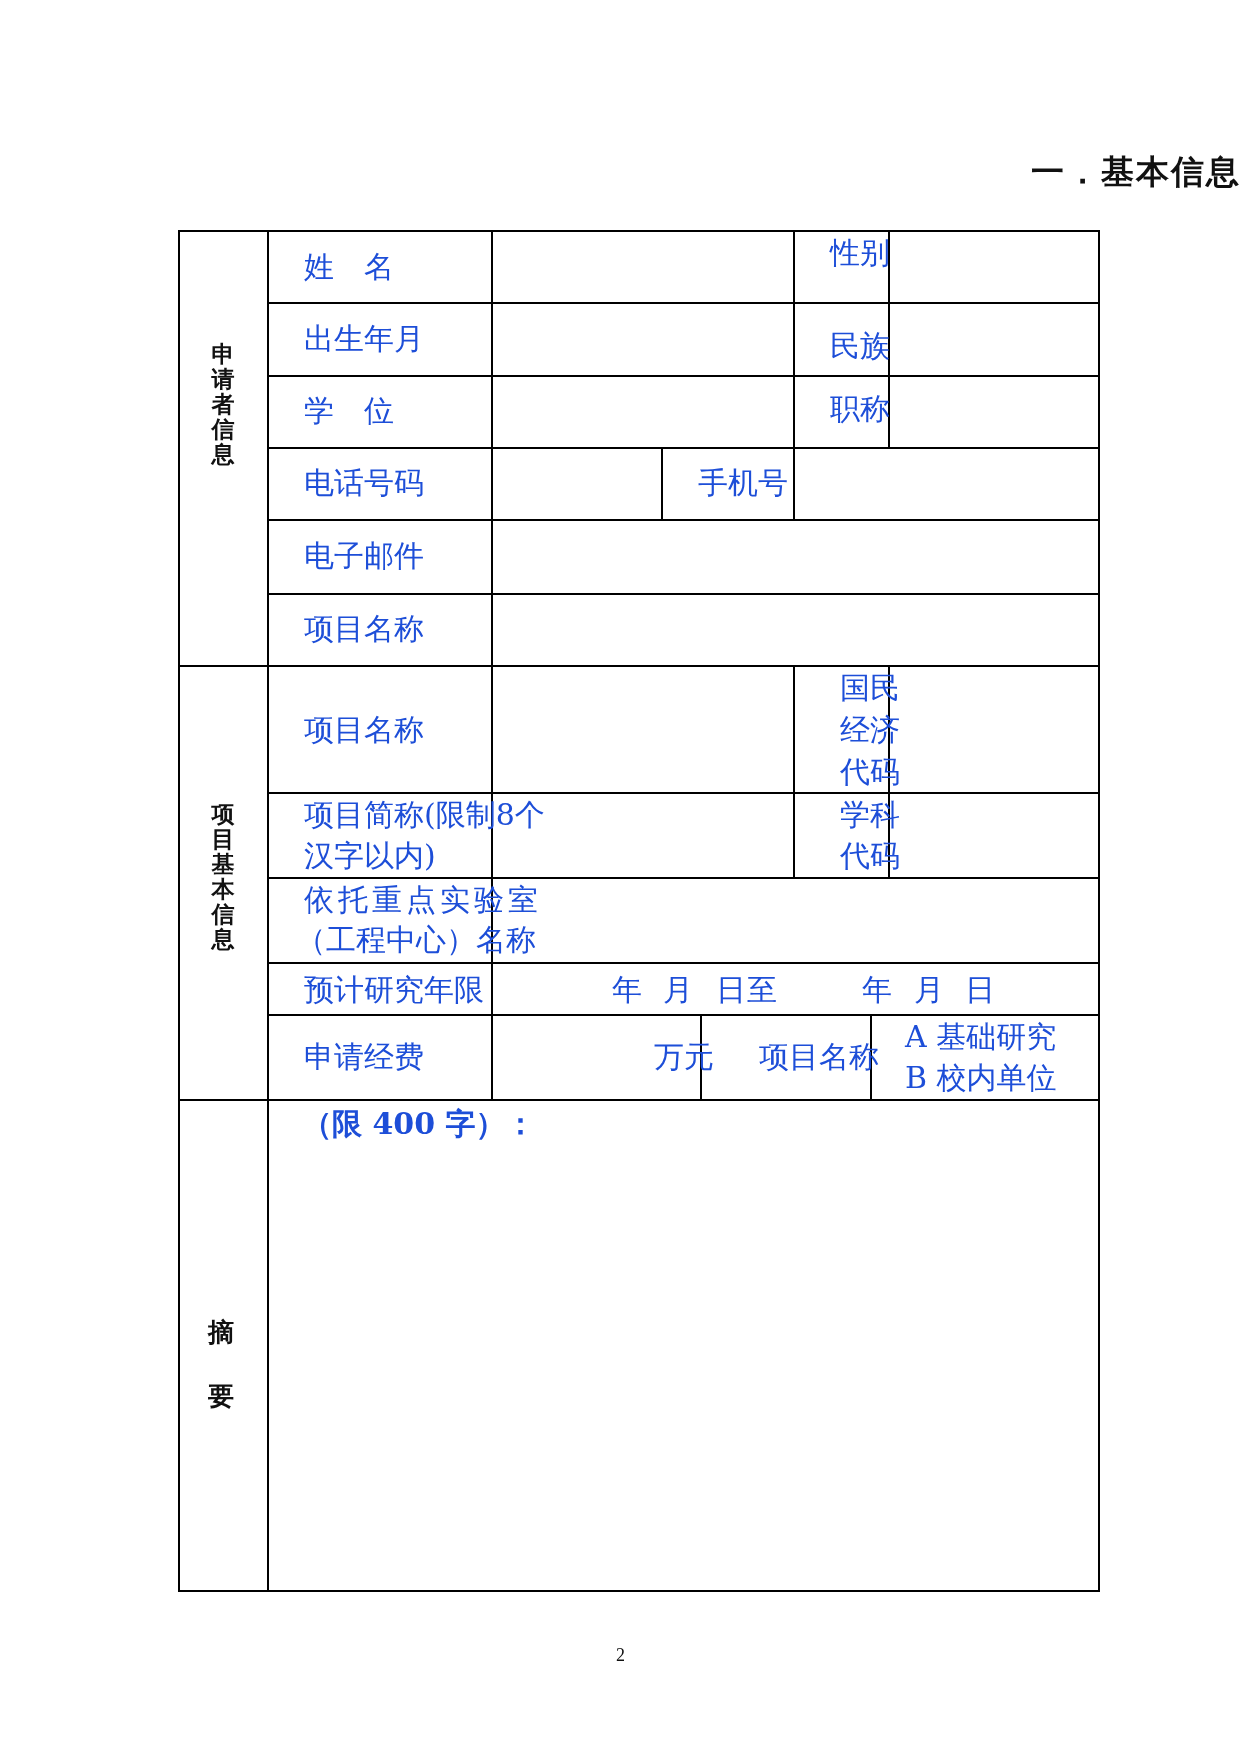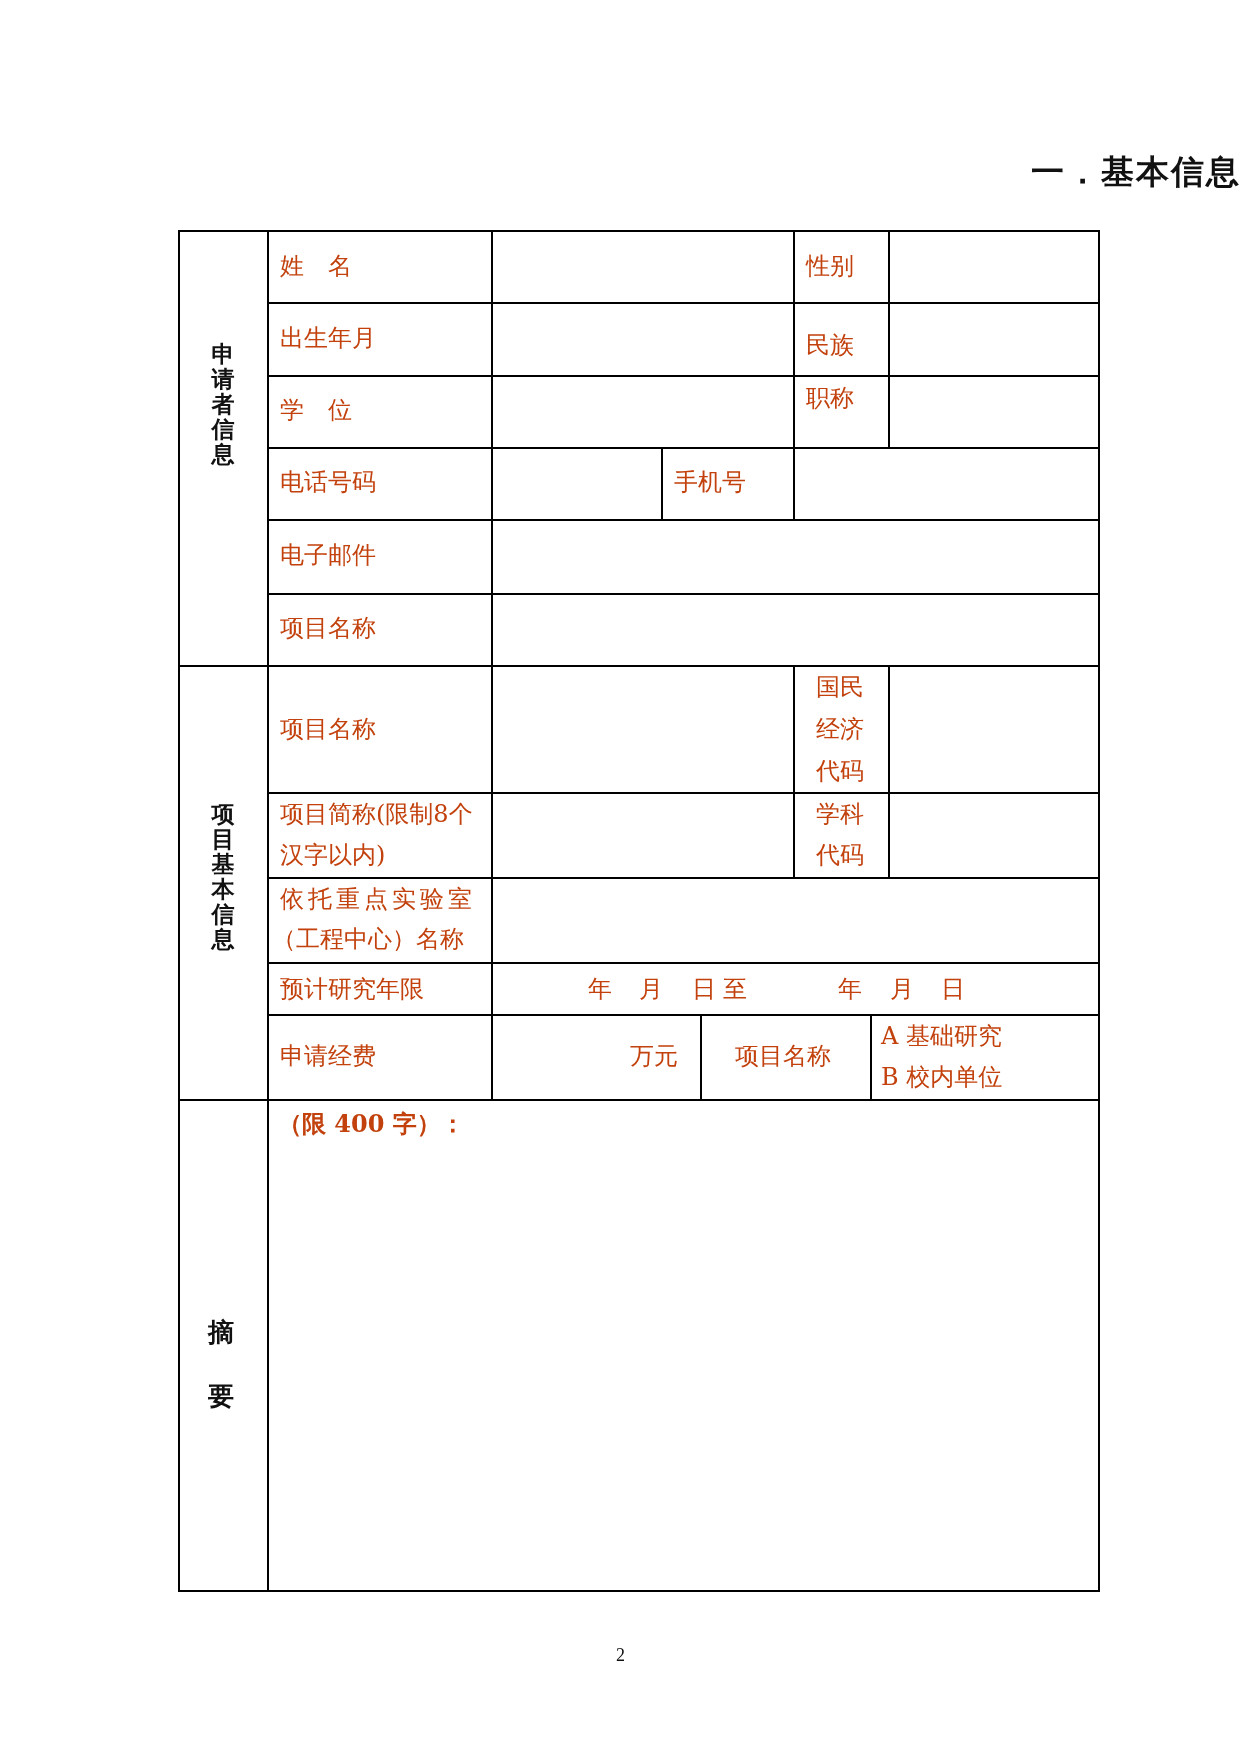--- a/index.html
+++ b/index.html
@@ -5,21 +5,21 @@
   html, body { margin:0; padding:0; background:#ffffff; }
   body { width:1241px; height:1754px; position:relative; overflow:hidden;
          font-family:"DejaVu Serif","Liberation Serif",serif; color:#111; }
   .title { position:absolute; top:150px; left:0; width:1241px; text-align:right;
            font-family:"DejaVu Sans","Liberation Sans",sans-serif; font-weight:bold;
            font-size:33px; letter-spacing:2px; }
   .grid { position:absolute; left:178px; top:230px; width:920px; height:1360px; }
   .line-h, .line-v { position:absolute; background:#000; }
   .line-h { height:1.5px; }
   .line-v { width:1.5px; }
-  .t { position:absolute; font-size:24px; line-height:23px; white-space:nowrap; color:#c2410c; }
+  .t { position:absolute; font-size:30px; line-height:23px; white-space:nowrap; color:#1d4ed8;margin-left:24px; }
   .vert { position:absolute; font-family:"DejaVu Sans","Liberation Sans",sans-serif;
           font-weight:bold; font-size:23px; line-height:25px; text-align:center; width:30px; }
   .bold { font-weight:bold; font-family:"DejaVu Serif","Liberation Serif",serif; }
   .page-num { position:absolute; top:1645px; left:0; width:1241px; text-align:center;
               font-size:18px; font-family:"Liberation Serif",serif; }
   .cell-input { position:absolute; }
 </style>
 </head>
 <body>
 
@@ -74,31 +74,31 @@
     <div>信</div>
     <div>息</div>
   </div>
   <div class="vert" style="left:28px;top:1070px;font-size:26px;line-height:64px;">
     <div>摘</div>
     <div>要</div>
   </div>
 
   <span class="t" style="left:102px;top:25px;">姓　名</span>
   <div class="cell-input" style="left:315px;top:2px;width:299px;height:70px;"></div>
-  <span class="t" style="left:628px;top:25px;">性别</span>
+  <span class="t" style="left:628px;top:11px;">性别</span>
   <div class="cell-input" style="left:712px;top:2px;width:207px;height:70px;"></div>
 
   <span class="t" style="left:102px;top:97px;">出生年月</span>
   <div class="cell-input" style="left:315px;top:74px;width:299px;height:70px;"></div>
   <span class="t" style="left:628px;top:104px;">民族</span>
   <div class="cell-input" style="left:712px;top:74px;width:207px;height:70px;"></div>
 
   <span class="t" style="left:102px;top:169px;">学　位</span>
   <div class="cell-input" style="left:315px;top:147px;width:299px;height:70px;"></div>
-  <span class="t" style="left:628px;top:157px;">职称</span>
+  <span class="t" style="left:628px;top:167px;">职称</span>
   <div class="cell-input" style="left:712px;top:147px;width:207px;height:70px;"></div>
 
   <span class="t" style="left:102px;top:241px;">电话号码</span>
   <div class="cell-input" style="left:315px;top:219px;width:167px;height:70px;"></div>
   <span class="t" style="left:496px;top:241px;">手机号</span>
   <div class="cell-input" style="left:617px;top:219px;width:302px;height:70px;"></div>
 
   <span class="t" style="left:102px;top:314px;">电子邮件</span>
   <div class="cell-input" style="left:315px;top:291px;width:604px;height:71px;"></div>
 

